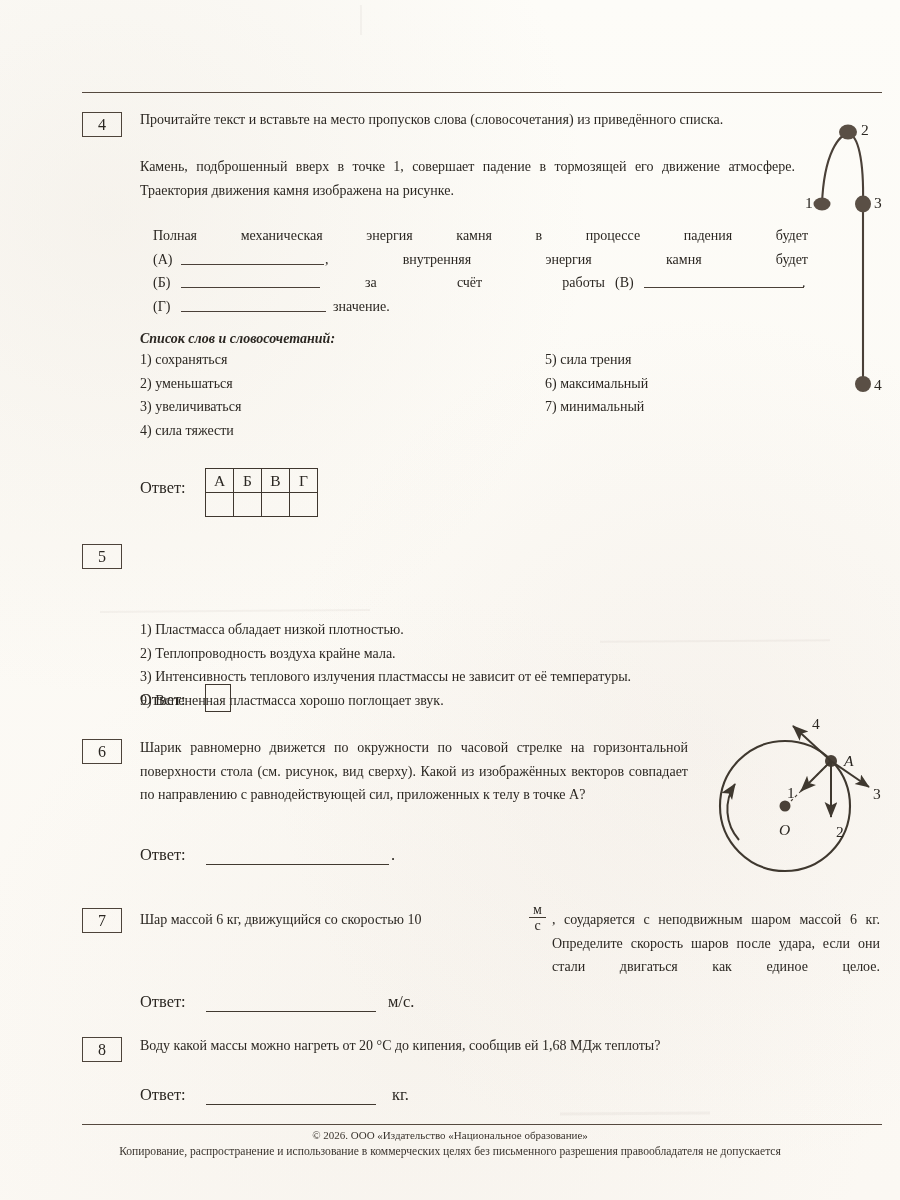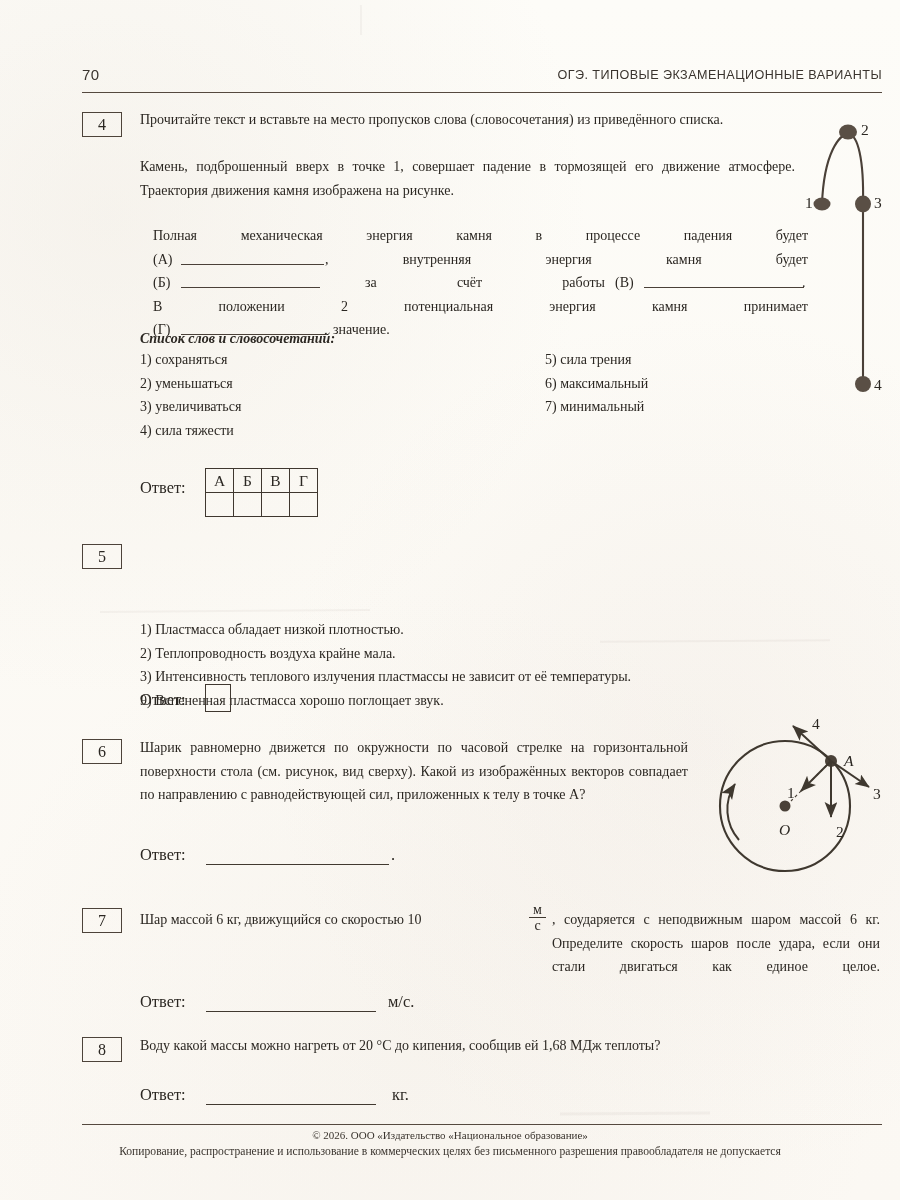--- a/index.html
+++ b/index.html
@@ -177,24 +177,20 @@
 </head>
 <body>
 
 <div class="page">
 
   <div class="ghost" style="left:560px;top:1112px;width:150px;height:3px;"></div>
   <div class="ghost" style="left:360px;top:5px;width:2px;height:30px;"></div>
   <div class="ghost" style="left:100px;top:610px;width:270px;height:2px;"></div>
   <div class="ghost" style="left:600px;top:640px;width:230px;height:2px;"></div>
 
-  <div class="header">
-    <div class="page-num">70</div>
-    <div class="header-title">ОГЭ. ТИПОВЫЕ ЭКЗАМЕНАЦИОННЫЕ ВАРИАНТЫ</div>
-  </div>
   <div class="header-rule"></div>
 
   <div class="tasknum" style="left:82px; top:112px;">4</div>
 
   <div class="body-text just" style="left:140px; top:108px; width:655px;">Прочитайте текст и вставьте на место пропусков слова (словосочетания) из приведённого списка.</div>
 
   <div class="body-text just" style="left:140px; top:155px; width:655px;">Камень, подброшенный вверх в точке 1, совершает падение в тормозящей его движение атмосфере. Траектория движения камня изображена на рисунке.</div>
 
   <div style="position:absolute; left:140px; top:224px; width:655px;margin-left:13px;">
     <div class="body-text jall" style="position:relative; left:0; top:0; width:655px;">Полная механическая энергия камня в процессе падения будет</div>
@@ -204,21 +200,20 @@
       <span class="body-text jall" style="position:absolute; left:172px; top:0; width:483px;">, внутренняя энергия камня будет</span>
     </div>
     <div style="position:relative; height:23.6px;">
       <span class="body-text" style="position:absolute; left:0; top:0;">(Б)</span>
       <span class="blank" style="position:absolute; left:28px; top:0; width:139px;"></span>
       <span class="body-text jall" style="position:absolute; left:212px; top:0; width:240px;">за счёт работы</span>
       <span class="body-text" style="position:absolute; left:462px; top:0;">(В)</span>
       <span class="blank" style="position:absolute; left:491px; top:0; width:160px;"></span>
       <span class="body-text" style="position:absolute; left:649px; top:0;">.</span>
     </div>
-    <div class="body-text jall" style="position:relative; left:0; width:655px;">В положении 2 потенциальная энергия камня принимает</div>
     <div style="position:relative; height:23.6px;">
       <span class="body-text" style="position:absolute; left:0; top:0;">(Г)</span>
       <span class="blank" style="position:absolute; left:28px; top:0; width:145px;"></span>
       <span class="body-text" style="position:absolute; left:180px; top:0;">значение.</span>
     </div>
   </div>
 
   <div class="body-text italic" style="left:140px; top:327px;">Список слов и словосочетаний:</div>
 
   <div style="position:absolute; left:140px; top:348px;">

